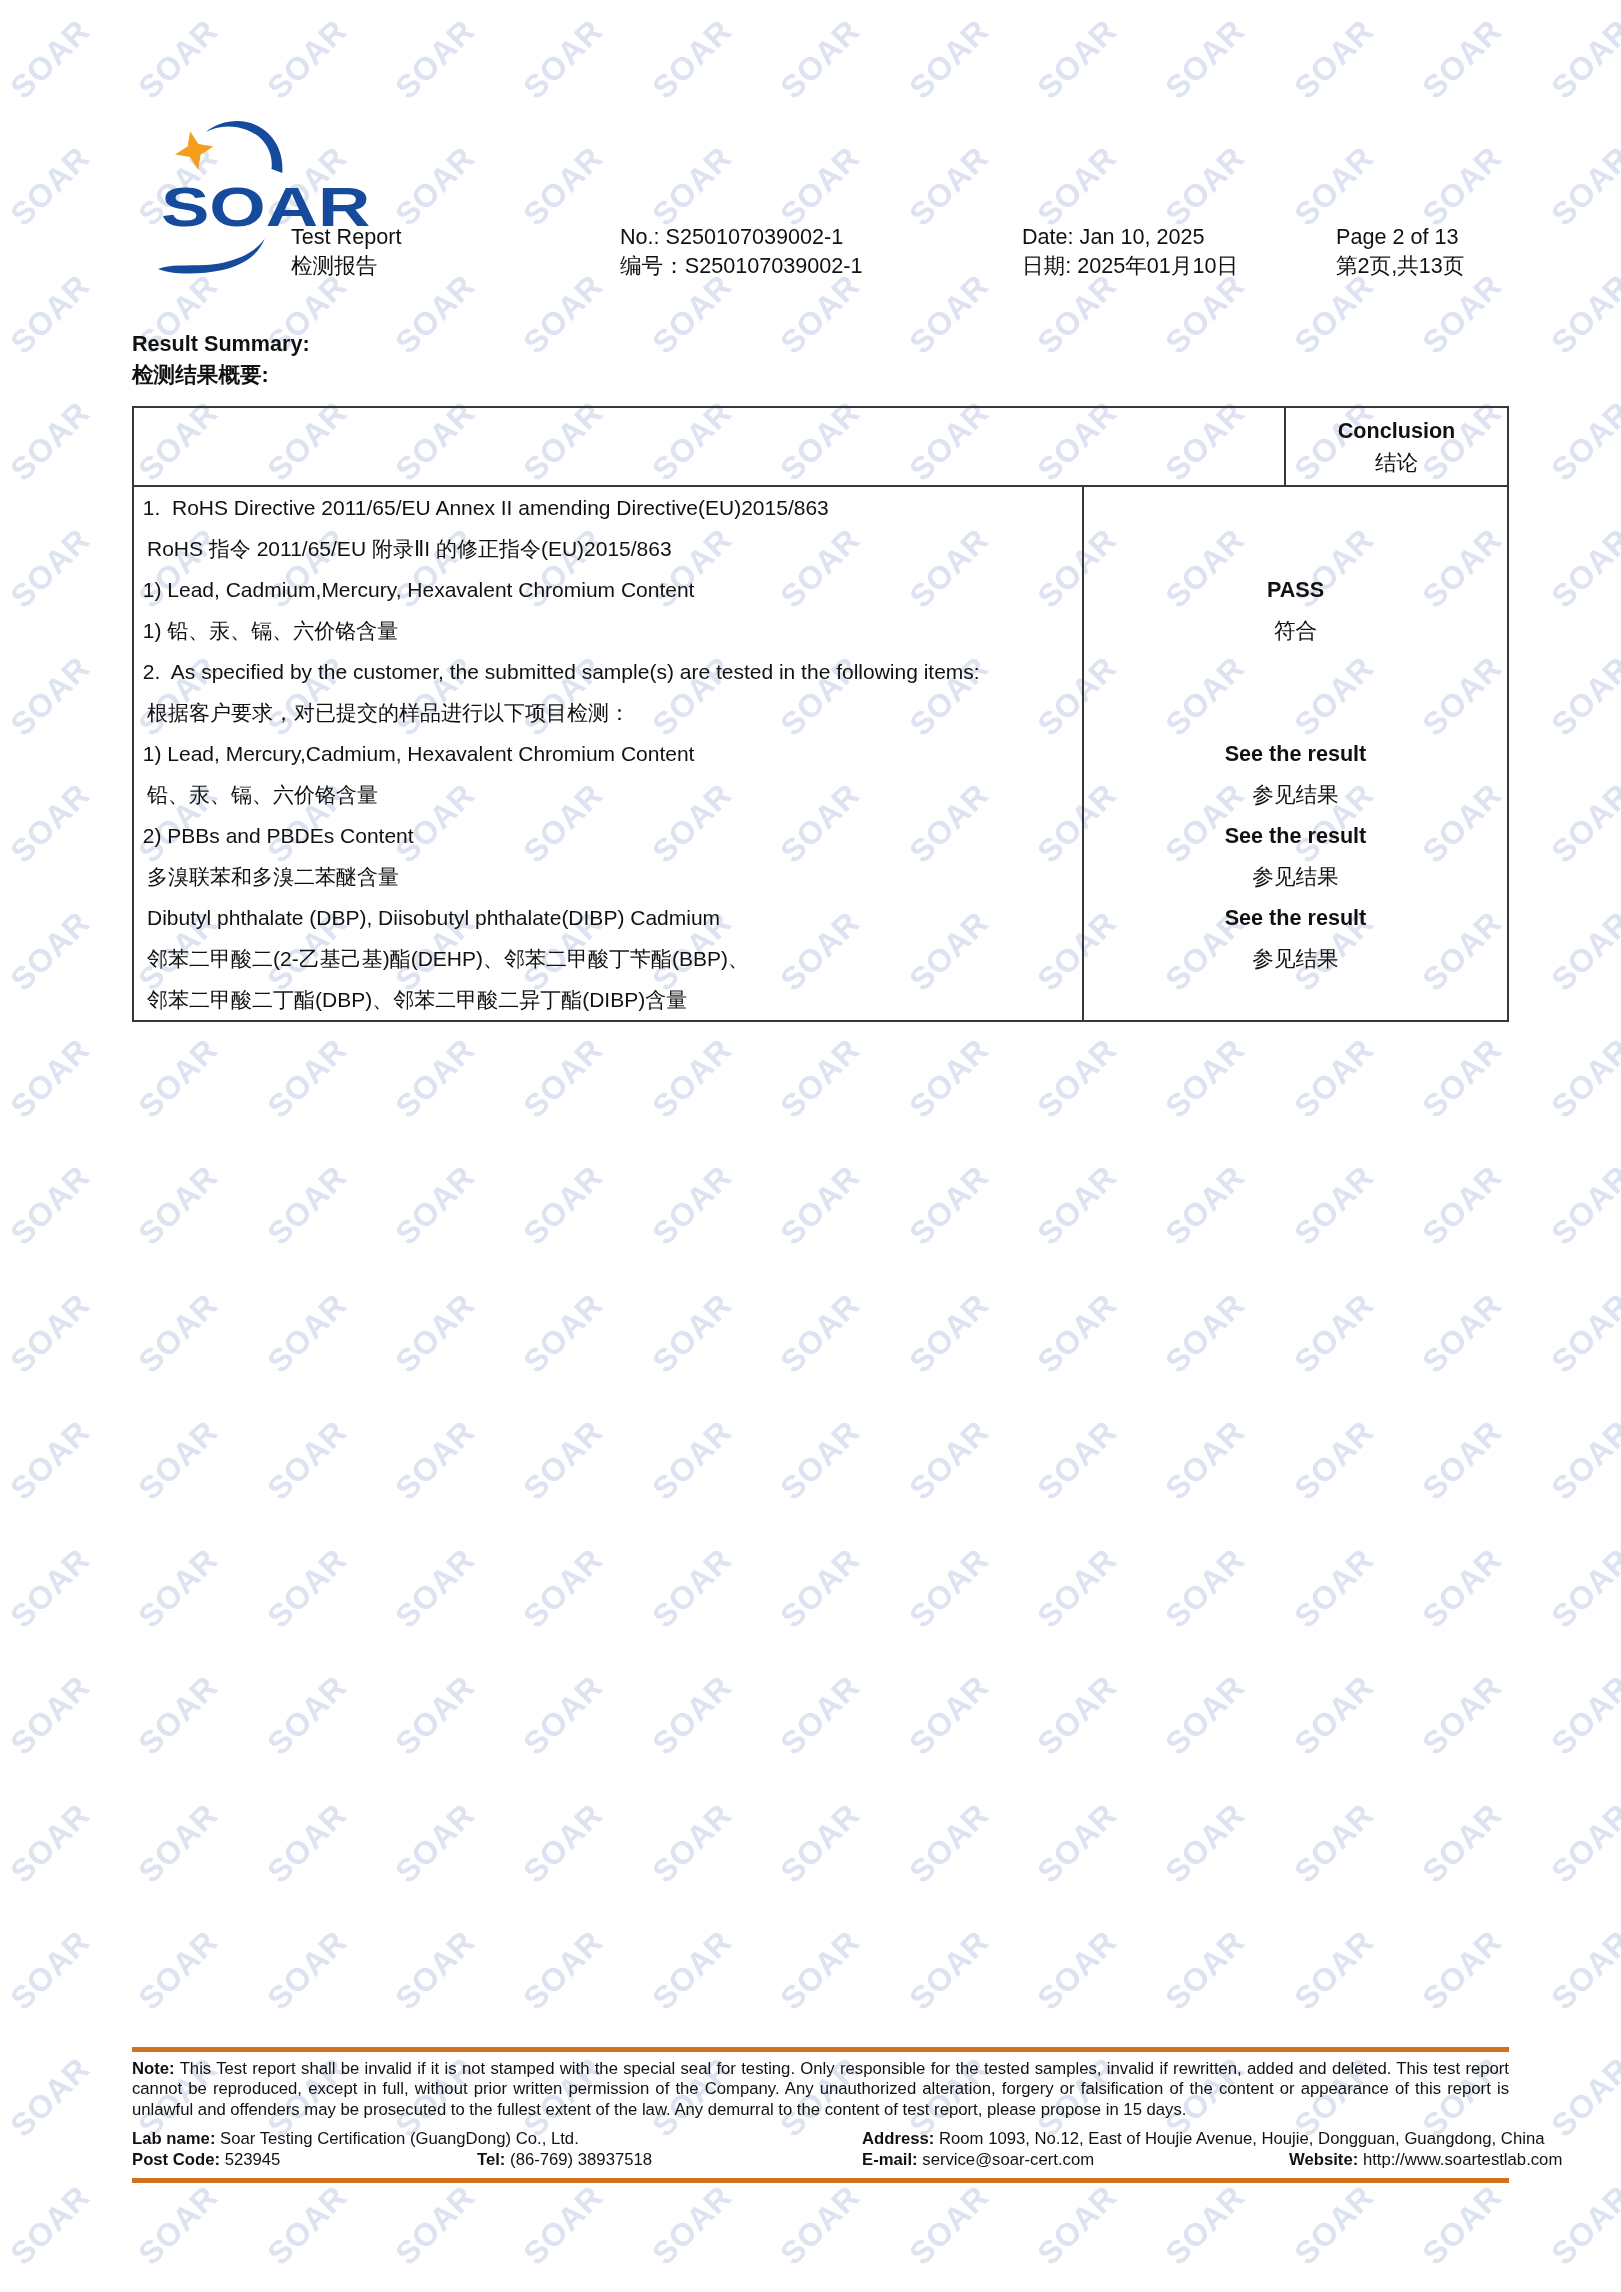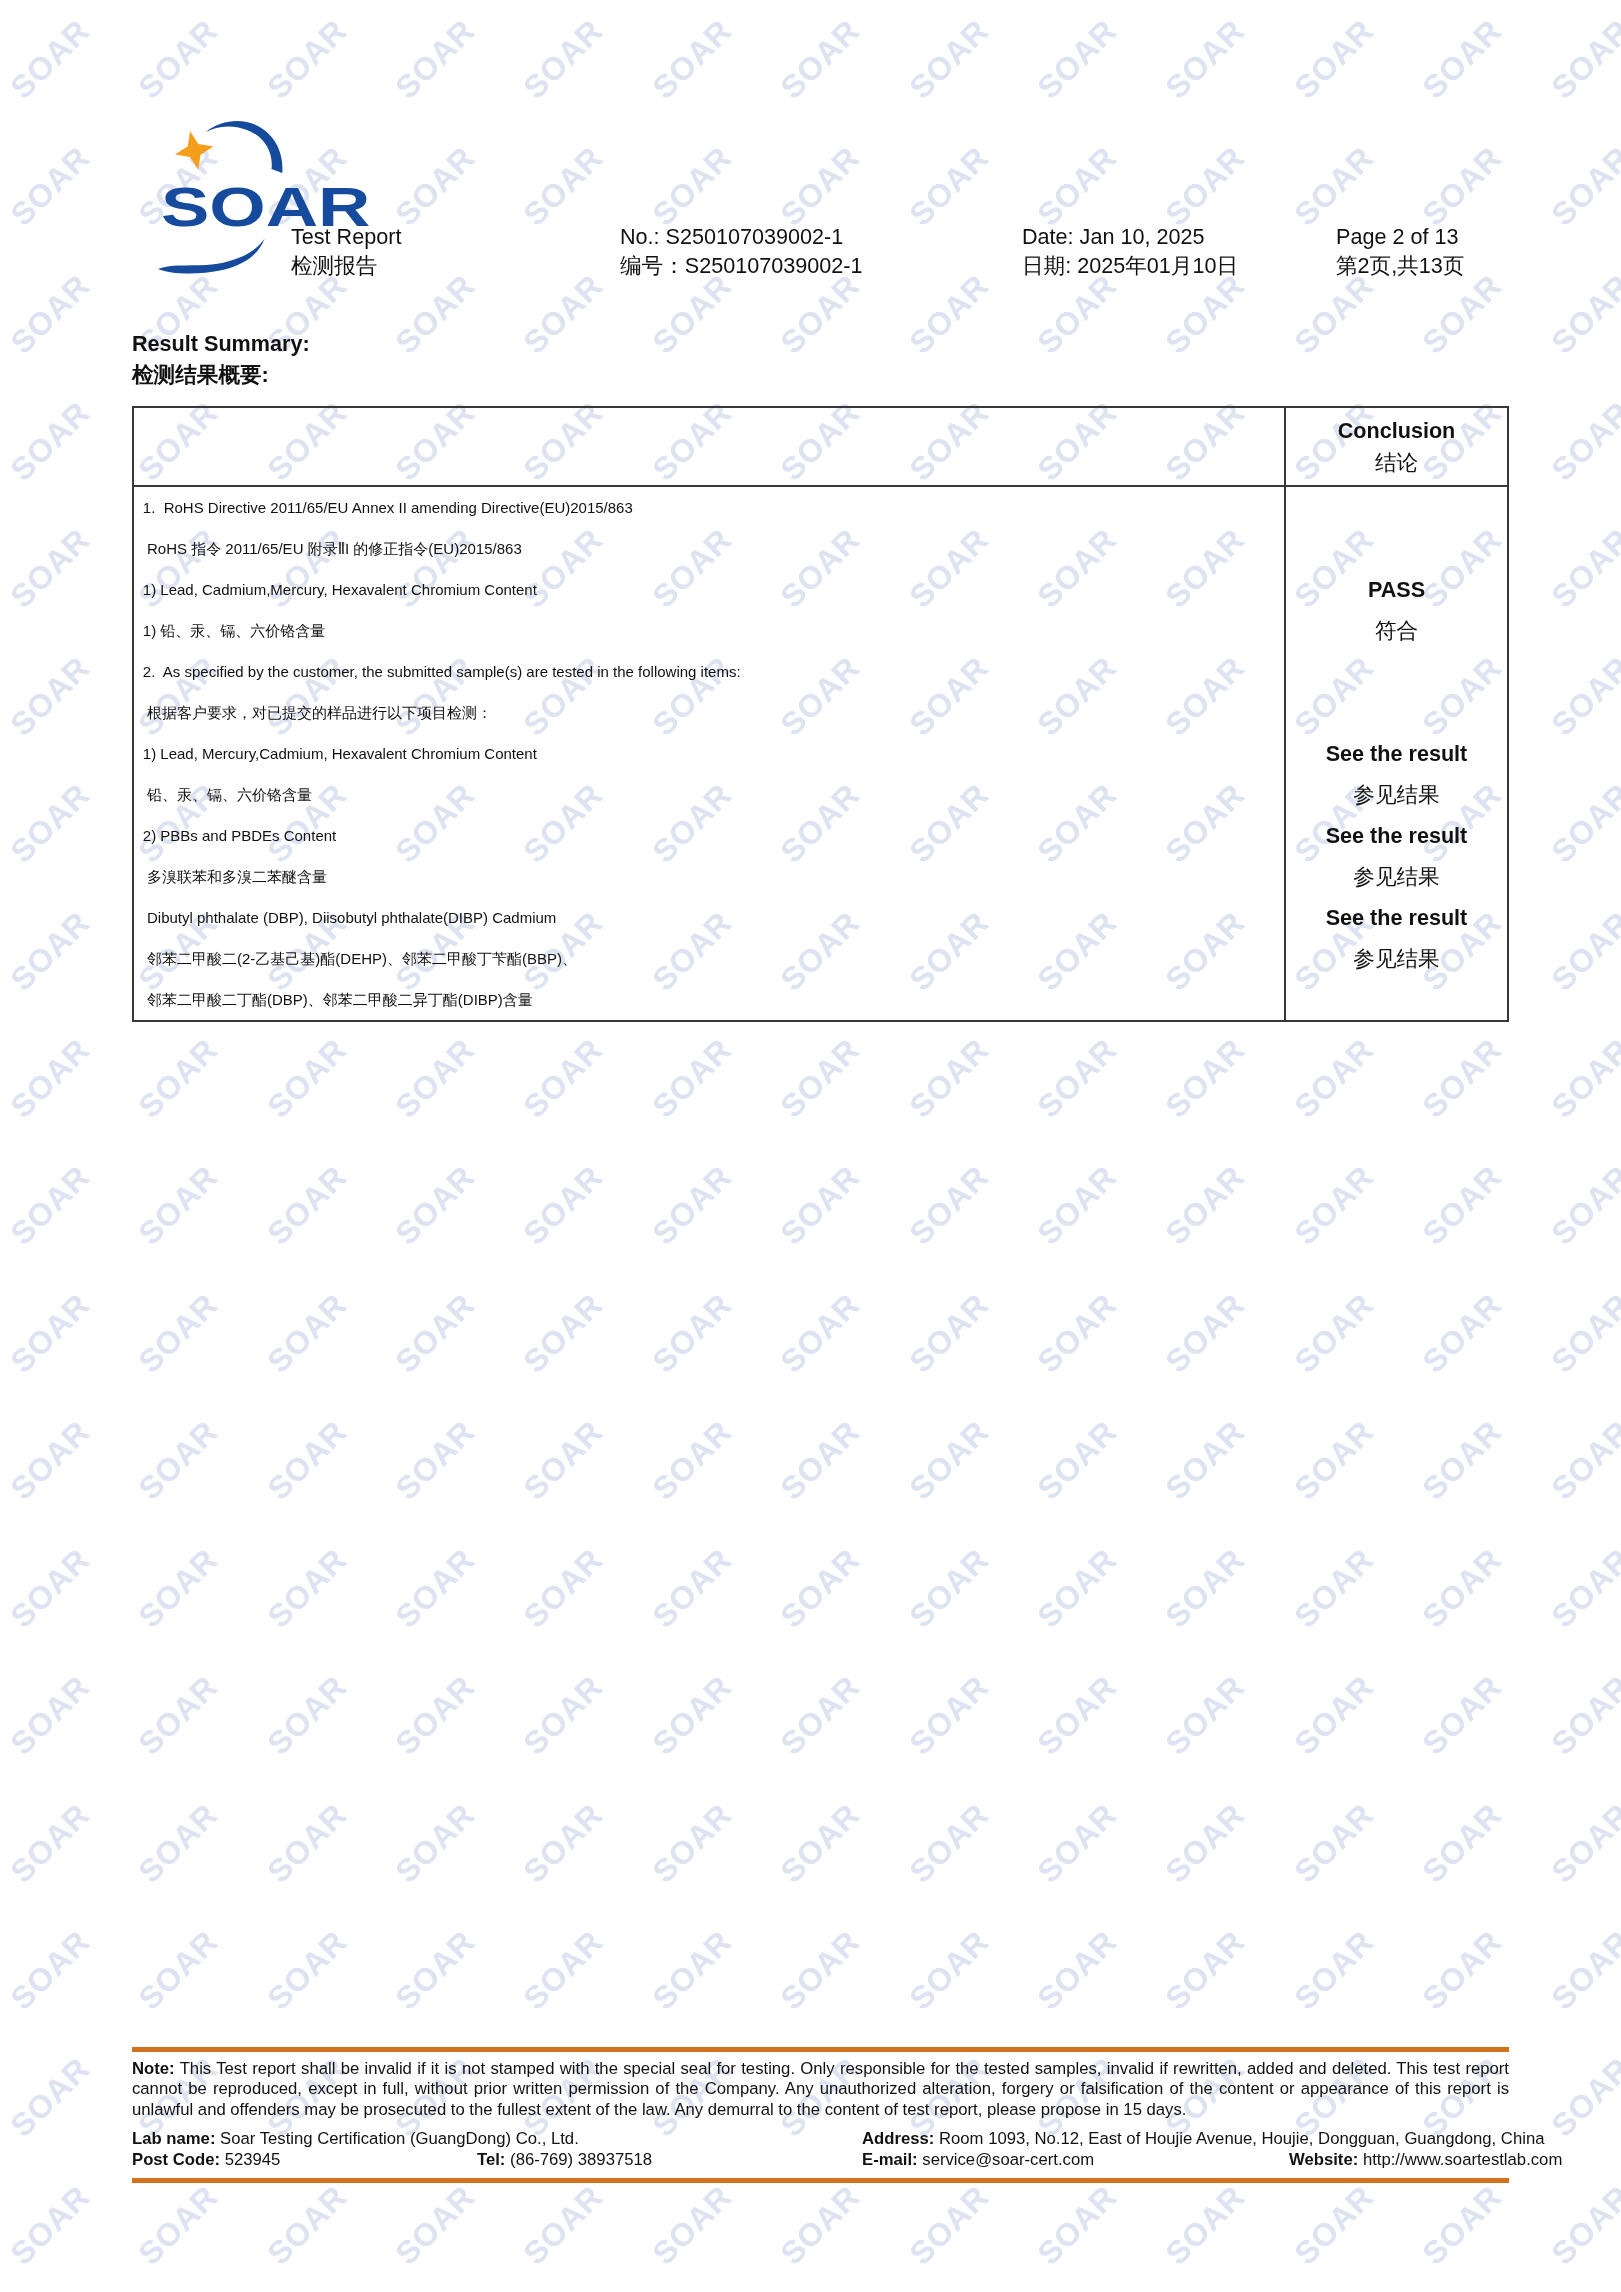--- a/index.html
+++ b/index.html
@@ -22,21 +22,21 @@
     position:absolute;left:132px;top:406px;width:1377px;box-sizing:border-box;
     border:2px solid #383838;
   }
   .rs-head{display:flex;border-bottom:2px solid #383838;height:79px;box-sizing:border-box;}
   .rs-head-l{width:1150px;box-sizing:border-box;padding:6.9px 0 0 9.8px;font-size:21.6px;line-height:32px;}
   .rs-head-l .en{font-weight:700;}
   .rs-head-r{flex:1;border-left:2px solid #383838;box-sizing:border-box;text-align:center;
     padding-top:6.9px;font-size:21.6px;line-height:32px;}
   .rs-head-r .en{font-weight:700;}
   .trow{display:flex;height:41px;}
-  .tl{width:1150px;box-sizing:border-box;font-size:15px;line-height:41px;white-space:pre;overflow:hidden;}
+  .tl{width:948px;box-sizing:border-box;font-size:21px;line-height:41px;white-space:pre;overflow:hidden;}
   .tl.i0{padding-left:8.8px;}
   .tl.i1{padding-left:13px;}
   .tc{flex:1;border-left:2px solid #383838;box-sizing:border-box;text-align:center;
       font-size:21.6px;line-height:41px;white-space:nowrap;overflow:visible;}
   .tc.b{font-weight:700;}
   .ftr{position:absolute;left:132px;top:2047px;width:1377px;font-size:16.7px;}
   .obar{height:4.9px;background:var(--orange,#d2711e);}
   .note{margin:6.9px 0 0 0;line-height:20.6px;text-align:justify;}
   .note b{font-weight:700;}
   .labrow{position:relative;height:20.6px;line-height:20.6px;white-space:nowrap;}

